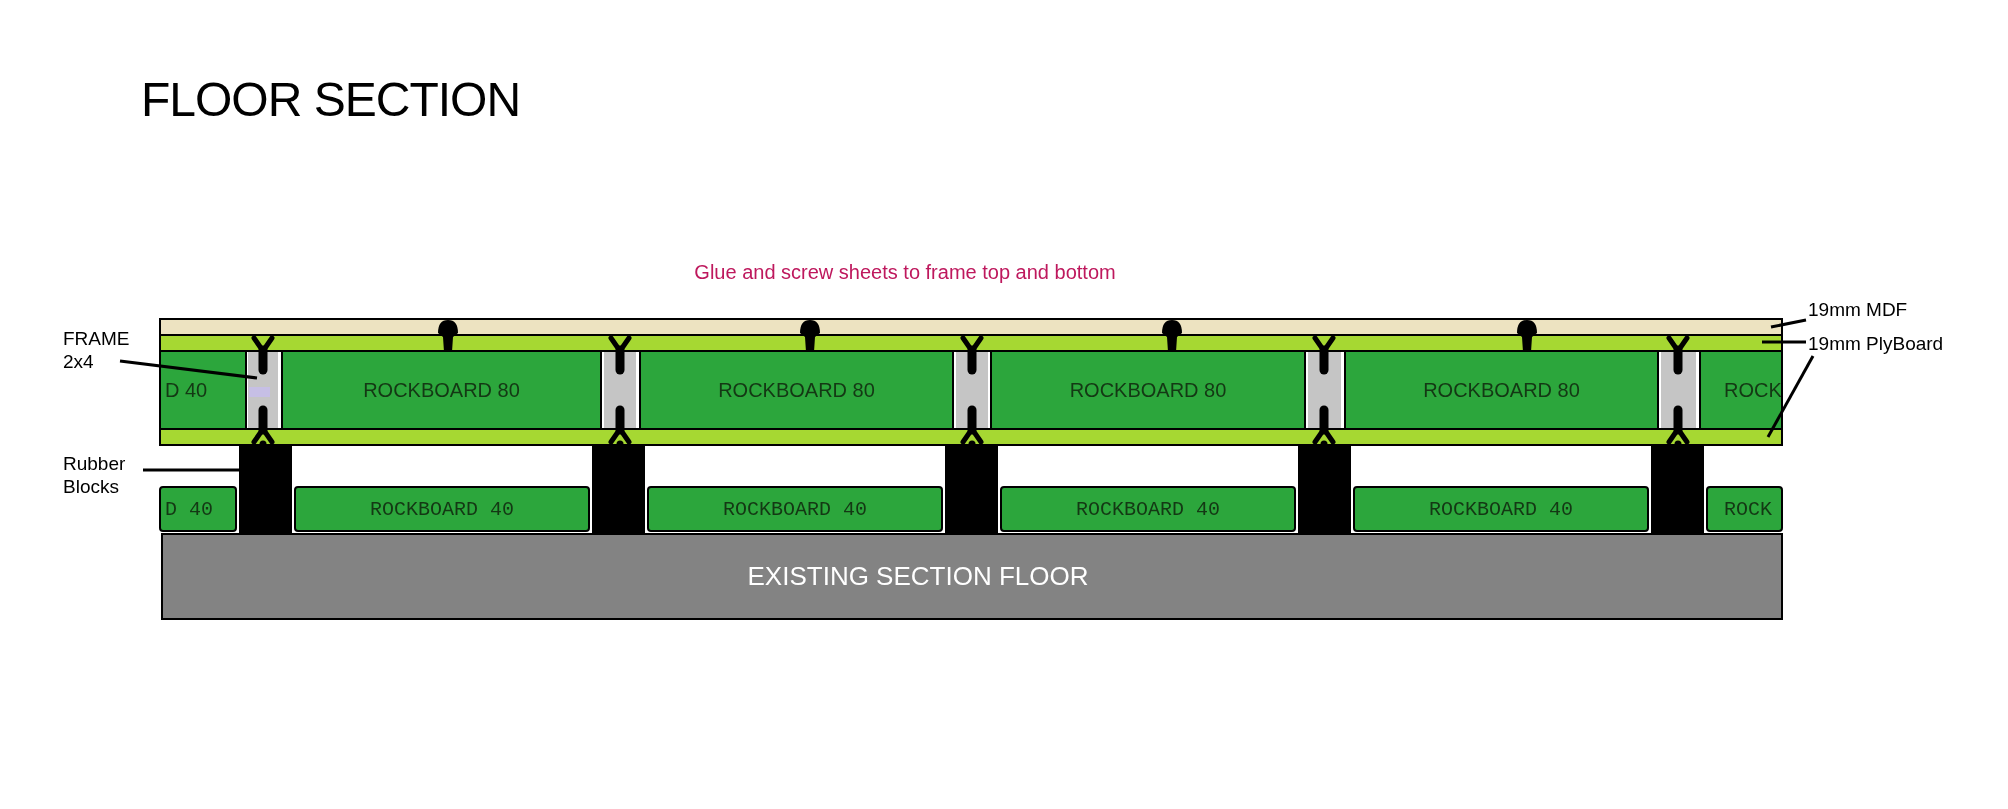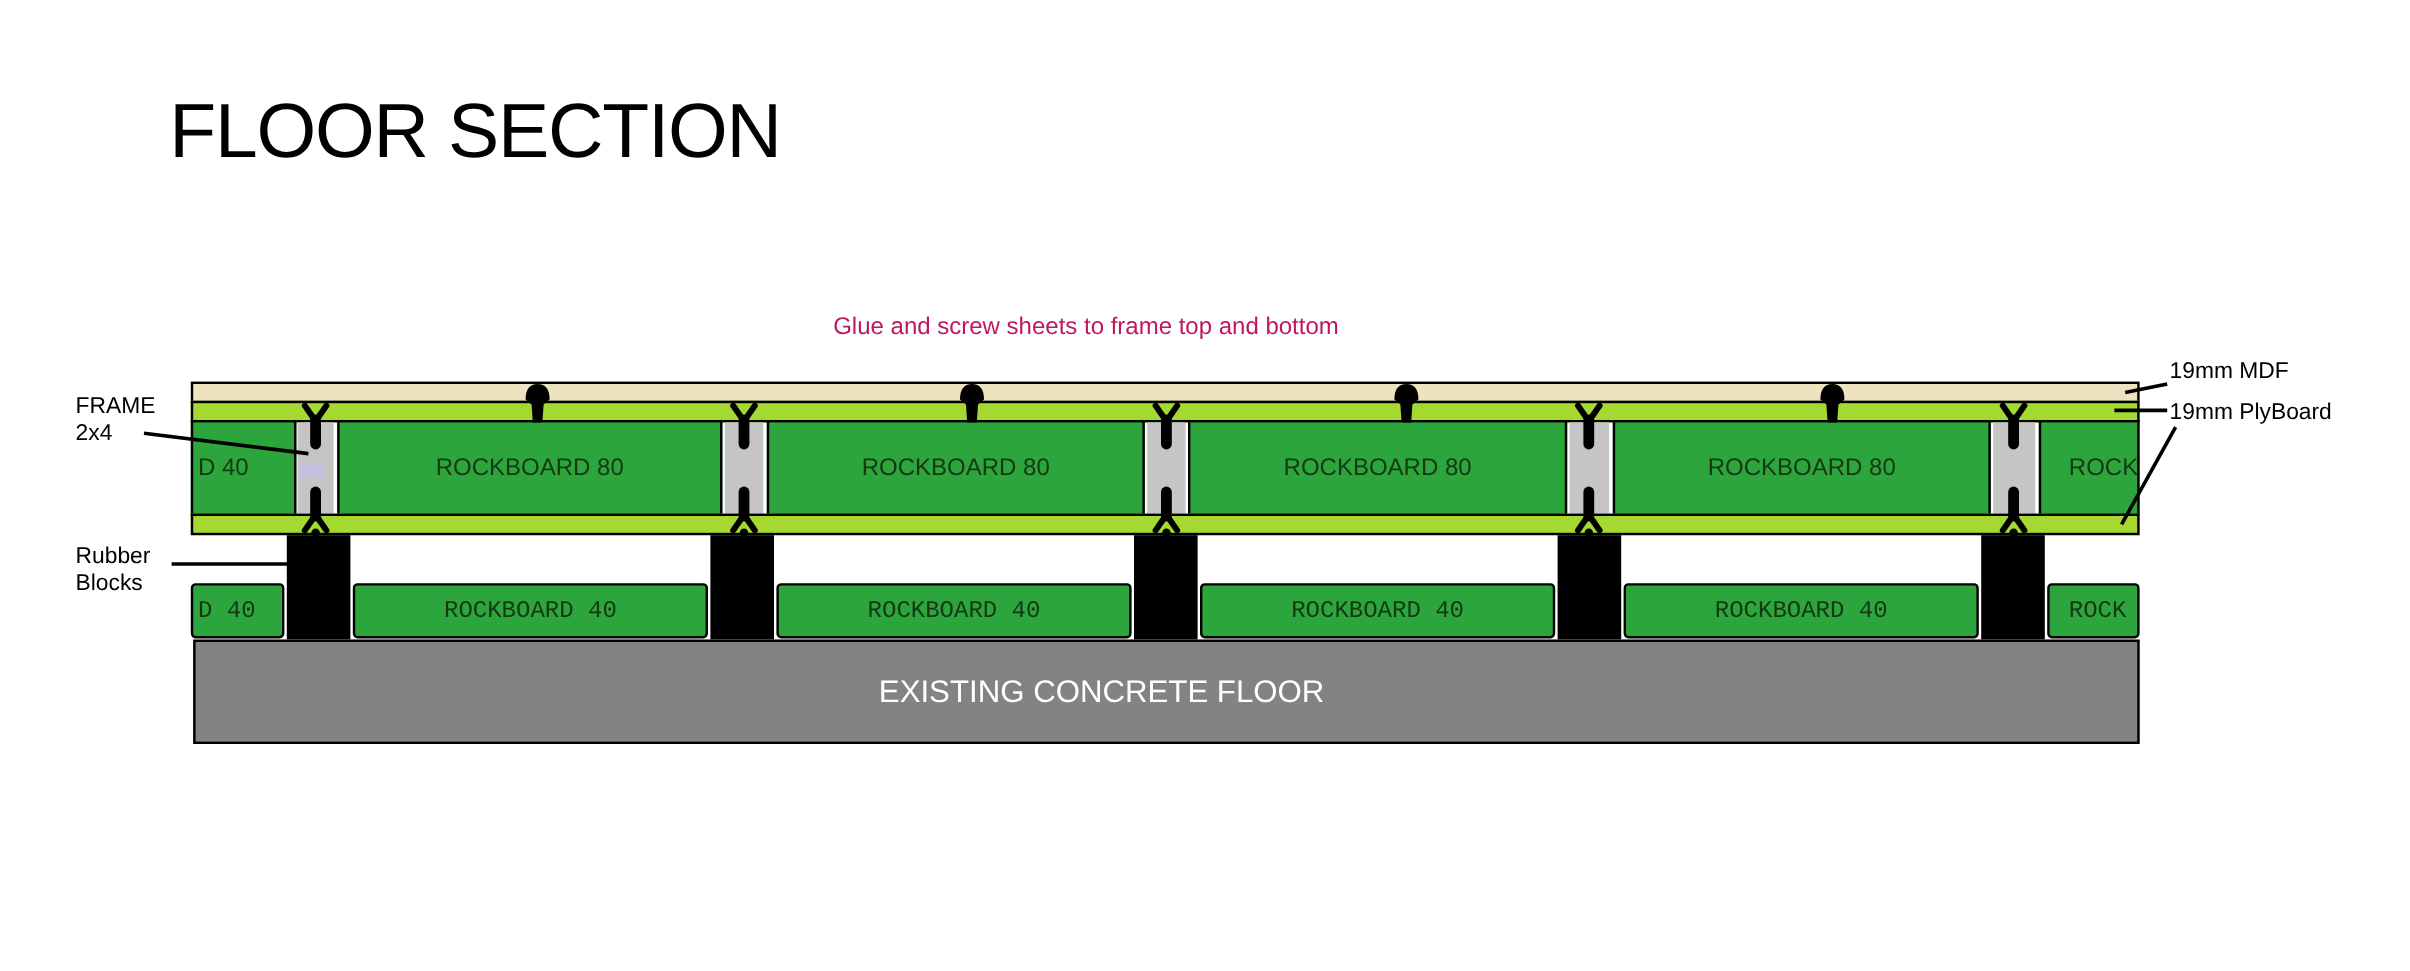--- a/index.html
+++ b/index.html
@@ -1,18 +1,18 @@
 <!DOCTYPE html>
 <html style="--mdf: #EDE3C1; --plyboard: #A6D832; --rockboard: #2CA63C; --frame: #C5C5C5; --frame_highlight: #C6BFE5; --rubber: #000000; --concrete: #838383; --panel_text: #143814; --concrete_text: #FFFFFF; --line: #000000;"><head>
 <meta charset="utf-8">
 <style>
   html,body{margin:0;padding:0;background:#fff;}
   .stage{position:relative;width:2008px;height:809px;background:#fff;overflow:hidden;
          font-family:"Liberation Sans",sans-serif;color:#000;}
-  .title{position:absolute;left:141px;top:72px;font-size:64px;letter-spacing:-1px;
+  .title{position:absolute;left:141px;top:72px;font-size:48px;letter-spacing:-1px;
          font-weight:400;color:#000;white-space:nowrap;}
   .note{position:absolute;left:605px;top:261px;width:600px;text-align:center;
         font-size:20px;color:#be185d;white-space:nowrap;}
   .layer{position:absolute;left:159px;width:1624px;height:18px;
          border:2px solid #000;box-sizing:border-box;}
   .mdf-layer{top:318px;background:var(--mdf,#EDE3C1);}
   .ply{background:var(--plyboard,#A6D832);}
   .ply-top{top:334px;}
   .ply-bottom{top:428px;}
   .panel{position:absolute;background:var(--rockboard,#2CA63C);border:2px solid #000;
@@ -97,21 +97,21 @@
       <span>ROCKBOARD 40</span>
     </div>
   <div class="panel panel40" style="left:1353px;width:296px;">
       <span>ROCKBOARD 40</span>
     </div>
   <div class="panel panel40 clip-right" style="left:1706px;width:77px;padding-left:16px;">
       <span>ROCK</span>
     </div>
 
   <div class="concrete">
-    <span>EXISTING CONCRETE FLOOR</span>
+    <span>EXISTING SECTION FLOOR</span>
   </div>
 
   <div class="side-label frame-label">FRAME
 2x4</div>
   <div class="side-label rubber-label">Rubber
 Blocks</div>
   <div class="side-label mdf-label">19mm MDF</div>
   <div class="side-label ply-label">19mm PlyBoard</div>
 
   <svg class="overlay" width="2008" height="809" viewBox="0 0 2008 809">

